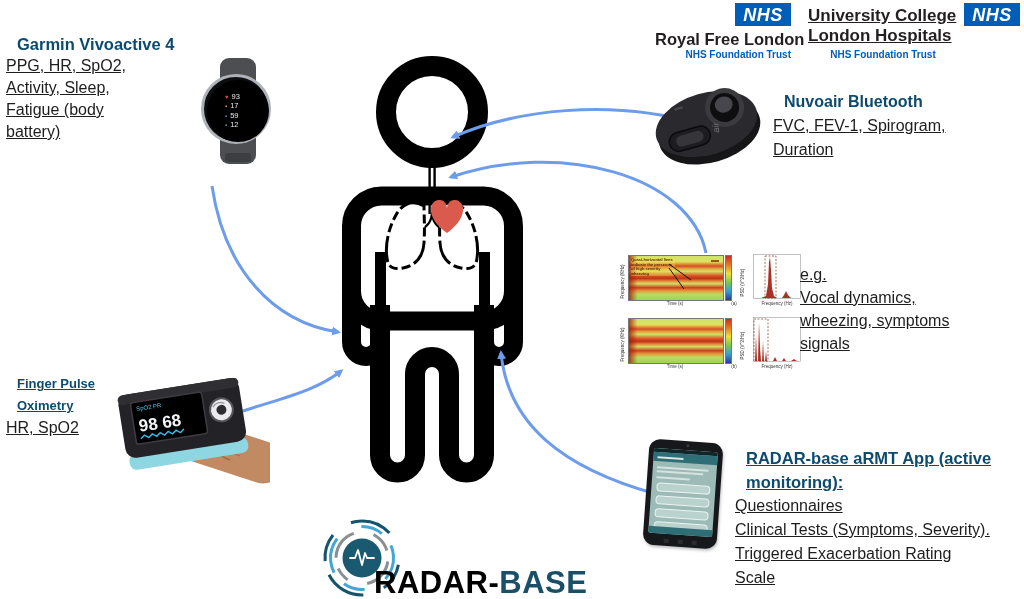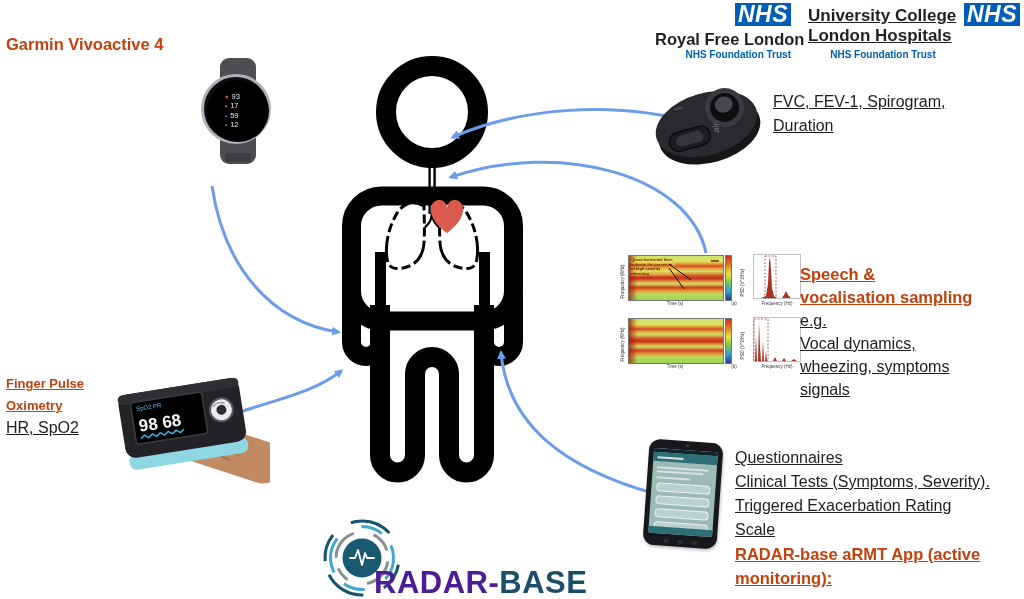--- a/index.html
+++ b/index.html
@@ -1,24 +1,24 @@
 <!DOCTYPE html>
 <html><head>
 <meta charset="utf-8">
 <style>
   html,body{margin:0;padding:0;background:#fff;}
   #canvas{position:relative;width:1024px;height:599px;background:#fff;overflow:hidden;
           font-family:"Liberation Sans","DejaVu Sans",sans-serif;color:#1d1d1d;}
   .abs{position:absolute;}
   .ml{white-space:pre-line;text-decoration:underline;}
   .tblock{font-size:16px;line-height:22px;color:#1d1d1d;}
-  .tblock b, .btitle{font-weight:bold;color:#c2410c;}
-  
-  .nhs-badge{width:56px;height:23px;display:flex;align-items:center;justify-content:center;
-             color:#fff;font-style:italic;font-weight:bold;font-size:23px;letter-spacing:.5px;}
+  .tblock b, .btitle{font-weight:bold;color:#0c4a6e;margin-left:11px;}
+  
+  .nhs-badge{width:56px;height:23px;display:flex;align-items:flex-end;justify-content:center;
+             color:#fff;font-style:italic;font-weight:bold;font-size:18px;letter-spacing:.5px;}
   .nhs-name{font-weight:bold;font-size:16.5px;color:#231f20;line-height:20px;}
   .nhs-sub{font-weight:bold;font-size:10px;}
   
   .watch-strap{position:absolute;left:30px;top:0;width:36px;height:106px;background:#4c4e52;border-radius:9px;}
   .watch-buckle{position:absolute;left:35px;top:95px;width:26px;height:9px;background:#3c3e42;border-radius:3px;}
   .watch-bezel{position:absolute;left:11px;top:16px;width:70px;height:70px;border-radius:50%;
                background:#0d0e10;border:3px solid #aeb2b8;box-sizing:border-box;}
   .watch-face{position:absolute;left:17px;top:22px;width:62px;height:62px;border-radius:50%;background:#000;
               display:flex;flex-direction:column;align-items:center;justify-content:center;gap:1px;}
   .wrow{display:flex;align-items:center;gap:3px;font-size:7.5px;line-height:8.5px;color:#e6e9ed;width:26px;}
@@ -100,20 +100,24 @@
       <path d="M212,186 C224,268 272,322 338,332" marker-end="url(#arrh)" stroke="#6d9ceb"></path>
       <path d="M699,124 C610,98 515,110 453,137" marker-end="url(#arrh)" stroke="#6d9ceb"></path>
       <path d="M706,253 C690,175 560,140 451,177" marker-end="url(#arrh)" stroke="#6d9ceb"></path>
       <path d="M243,411 C282,398 316,391 341,371" marker-end="url(#arrh)" stroke="#6d9ceb"></path>
       <path d="M656,494 C562,468 508,424 501,353" marker-end="url(#arrh)" stroke="#6d9ceb"></path>
     </g>
   </svg>
 
   <div class="abs tblock" style="left:6px;top:33px;width:180px;">
     <div class="btitle" style="font-size:16.5px;">Garmin Vivoactive 4</div>
+    <div class="ml">PPG, HR, SpO2,
+Activity, Sleep,
+Fatigue (body
+battery)</div>
   </div>
 
   <div class="abs" style="left:190px;top:58px;width:96px;height:108px;">
     <div class="watch-strap"></div>
     <div class="watch-buckle"></div>
     <div class="watch-bezel"></div>
     <div class="watch-face">
       <div class="wrow">
         <span class="wicon" style="color: rgb(224, 72, 60);">♥</span>
         <span>93</span>
@@ -157,20 +161,21 @@
       <circle cx="79" cy="33" r="17" fill="#0e0e10" stroke="#3a3a3f" stroke-width="5"></circle>
       <ellipse cx="79" cy="30" rx="9" ry="8" fill="#46464c"></ellipse>
       <rect x="16" y="44" width="42" height="19" rx="9.5" fill="#1d1d21" stroke="#0b0b0d" stroke-width="1.5"></rect>
       <rect x="23" y="48" width="28" height="11" rx="5.5" fill="#35353a"></rect>
       <rect x="30" y="20" width="9" height="2.5" rx="1" fill="#45454b"></rect>
       <text x="64" y="58" font-size="9" fill="#74747c" font-style="italic" transform="rotate(-78 64 55)">air</text>
     </g>
   </svg>
 
   <div class="abs tblock" style="left:773px;top:90px;width:250px;line-height:24px;">
+    <div><b>Nuvoair Bluetooth</b></div>
     <div class="ml">FVC, FEV-1, Spirogram,
 Duration</div>
   </div>
 
   <div class="fig">
 
     <div class="ylab" style="left:-17px;top:21px;width:44px;">Frequency (KHz)</div>
     <div class="spect" style="left:11px;top:2px;">
       <div class="annot">Quasi-horizontal lines indicate the presence of high severity wheezing</div>
       <svg class="abs" style="left:0;top:0;" width="94" height="44" viewBox="0 0 94 44">
@@ -209,22 +214,20 @@
         <polygon points="20,44 22,40 24,44" fill="#a93226"></polygon>
         <polygon points="29,44 31,41 33,44" fill="#a93226"></polygon>
         <polygon points="38,44 41,42 44,44" fill="#a93226"></polygon>
         <rect x="1" y="2" width="14" height="42" fill="none" stroke="#8e3024" stroke-width="0.7" stroke-dasharray="2 1.5"></rect>
       </svg>
     </div>
     <div class="xlab" style="left:136px;top:111px;width:48px;">Frequency (Hz)</div>
   </div>
 
   <div class="abs tblock" style="left:800px;top:263px;width:215px;line-height:23px;">
-    <div class="ml btitle" style="font-size:16.5px;">Speech &amp;
-vocalisation sampling</div>
     <div class="ml">e.g.
 Vocal dynamics,
 wheezing, symptoms
 signals</div>
   </div>
 
   <div class="abs tblock" style="left:6px;top:373px;width:120px;">
     <div class="ml btitle" style="font-size:13px;">Finger Pulse
 Oximetry</div>
     <div class="ml">HR, SpO2</div>
@@ -271,32 +274,32 @@
       <div class="ph-footer"></div>
     </div>
     <div class="ph-nav">
         <i></i>
         <i></i>
         <i></i>
       </div>
   </div>
 
   <div class="abs tblock" style="left:735px;top:446px;width:285px;line-height:24px;">
+    <div class="ml btitle" style="font-size:16.5px;">RADAR-base aRMT App (active
+monitoring):</div>
     <div class="ml">Questionnaires
 Clinical Tests (Symptoms, Severity).
 Triggered Exacerbation Rating
 Scale</div>
-    <div class="ml btitle" style="font-size:16.5px;">RADAR-base aRMT App (active
-monitoring):</div>
   </div>
 
   <svg class="abs" style="left:320px;top:516px;" width="84" height="83" viewBox="0 0 84 83">
     <circle cx="42" cy="42" r="26" fill="none" stroke="#8a8f94" stroke-width="3" stroke-dasharray="15 11 32 20" transform="rotate(-50 42 42)"></circle>
     <circle cx="42" cy="42" r="31.5" fill="none" stroke="#43a7d4" stroke-width="3" stroke-dasharray="22 15 36 28" transform="rotate(85 42 42)"></circle>
     <circle cx="42" cy="42" r="37" fill="none" stroke="#15546b" stroke-width="3" stroke-dasharray="28 22 42 34" transform="rotate(175 42 42)"></circle>
     <circle cx="42" cy="42" r="19.5" fill="#1a5a70"></circle>
     <polyline points="30,42 35,42 38,34 42,49 45,37 47,42 54,42" fill="none" stroke="#fff" stroke-width="1.8" stroke-linecap="round" stroke-linejoin="round"></polyline>
   </svg>
   <div class="logo-text">
-    <span style="color: #4c1d95;">RADAR-</span><span style="color: rgb(27, 79, 104);">BASE</span>
+    <span style="color: #000000;">RADAR-</span><span style="color: rgb(27, 79, 104);">BASE</span>
   </div>
 
 </div>
 
 </body></html>

